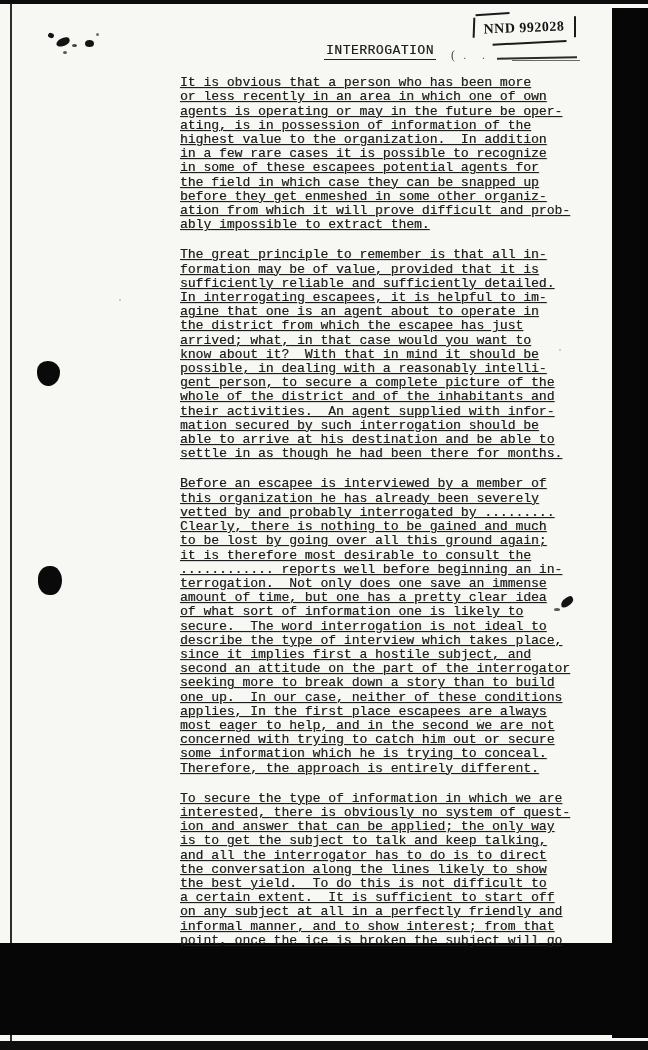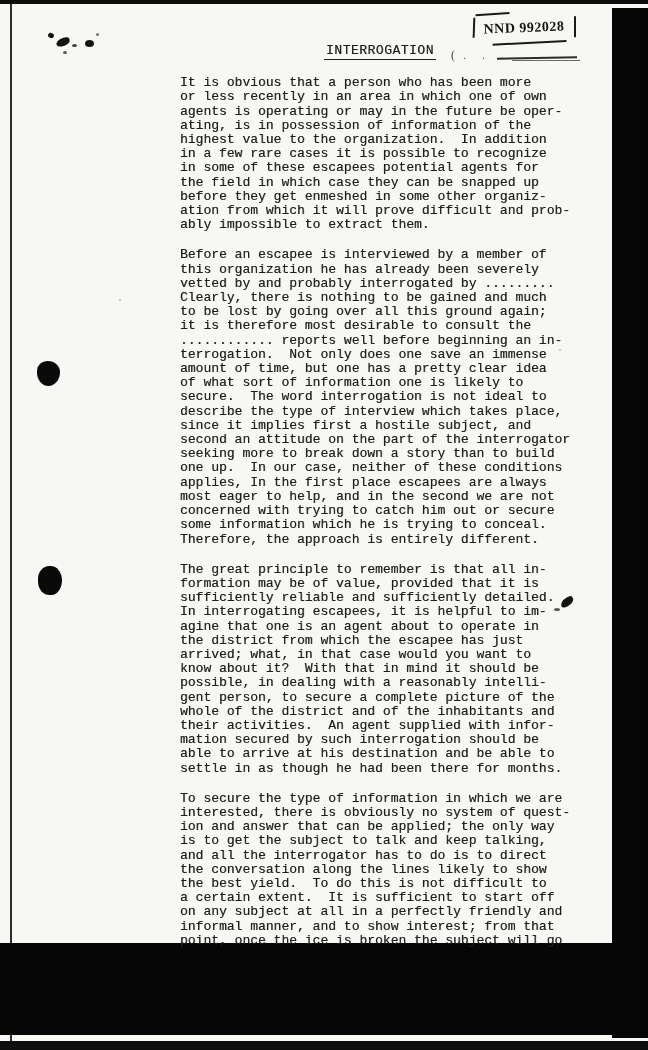--- a/index.html
+++ b/index.html
@@ -62,21 +62,21 @@
     position:absolute;left:180px;top:44px;width:400px;
     color:#1e1e1e;font-size:13px;line-height:14.2px;
     text-shadow:.4px .3px .5px rgba(25,25,25,.5);
   }
   .title{
     font-size:13px;font-weight:normal;margin:0 auto 10px auto;
     display:table;padding:0 2px 1px 2px;
     border-bottom:1.5px solid #1e1e1e;
     letter-spacing:.5px;
   }
-  .para{margin:16px 0 13px 0;white-space:pre-wrap;}
+  .para{margin:16px 0 13px 0;white-space:pre-wrap;text-decoration:underline;}
 </style>
 </head>
 <body>
 
 <div class="page">
 
   <div class="top-strip"></div>
   <div class="left-line"></div>
   <div class="right-bar"></div>
   <div class="bottom-bar"></div>
@@ -112,20 +112,35 @@
 or less recently in an area in which one of own
 agents is operating or may in the future be oper-
 ating, is in possession of information of the
 highest value to the organization.  In addition
 in a few rare cases it is possible to recognize
 in some of these escapees potential agents for
 the field in which case they can be snapped up
 before they get enmeshed in some other organiz-
 ation from which it will prove difficult and prob-
 ably impossible to extract them.</p>
+    <p class="para">The great principle to remember is that all in-
+formation may be of value, provided that it is
+sufficiently reliable and sufficiently detailed.
+In interrogating escapees, it is helpful to im-
+agine that one is an agent about to operate in
+the district from which the escapee has just
+arrived; what, in that case would you want to
+know about it?  With that in mind it should be
+possible, in dealing with a reasonably intelli-
+gent person, to secure a complete picture of the
+whole of the district and of the inhabitants and
+their activities.  An agent supplied with infor-
+mation secured by such interrogation should be
+able to arrive at his destination and be able to
+settle in as though he had been there for months.</p>
     <p class="para">Before an escapee is interviewed by a member of
 this organization he has already been severely
 vetted by and probably interrogated by .........
 Clearly, there is nothing to be gained and much
 to be lost by going over all this ground again;
 it is therefore most desirable to consult the
 ............ reports well before beginning an in-
 terrogation.  Not only does one save an immense
 amount of time, but one has a pretty clear idea
 of what sort of information one is likely to
@@ -133,35 +148,20 @@
 describe the type of interview which takes place,
 since it implies first a hostile subject, and
 second an attitude on the part of the interrogator
 seeking more to break down a story than to build
 one up.  In our case, neither of these conditions
 applies, In the first place escapees are always
 most eager to help, and in the second we are not
 concerned with trying to catch him out or secure
 some information which he is trying to conceal.
 Therefore, the approach is entirely different.</p>
-    <p class="para">The great principle to remember is that all in-
-formation may be of value, provided that it is
-sufficiently reliable and sufficiently detailed.
-In interrogating escapees, it is helpful to im-
-agine that one is an agent about to operate in
-the district from which the escapee has just
-arrived; what, in that case would you want to
-know about it?  With that in mind it should be
-possible, in dealing with a reasonably intelli-
-gent person, to secure a complete picture of the
-whole of the district and of the inhabitants and
-their activities.  An agent supplied with infor-
-mation secured by such interrogation should be
-able to arrive at his destination and be able to
-settle in as though he had been there for months.</p>
     <p class="para">To secure the type of information in which we are
 interested, there is obviously no system of quest-
 ion and answer that can be applied; the only way
 is to get the subject to talk and keep talking,
 and all the interrogator has to do is to direct
 the conversation along the lines likely to show
 the best yield.  To do this is not difficult to
 a certain extent.  It is sufficient to start off
 on any subject at all in a perfectly friendly and
 informal manner, and to show interest; from that

